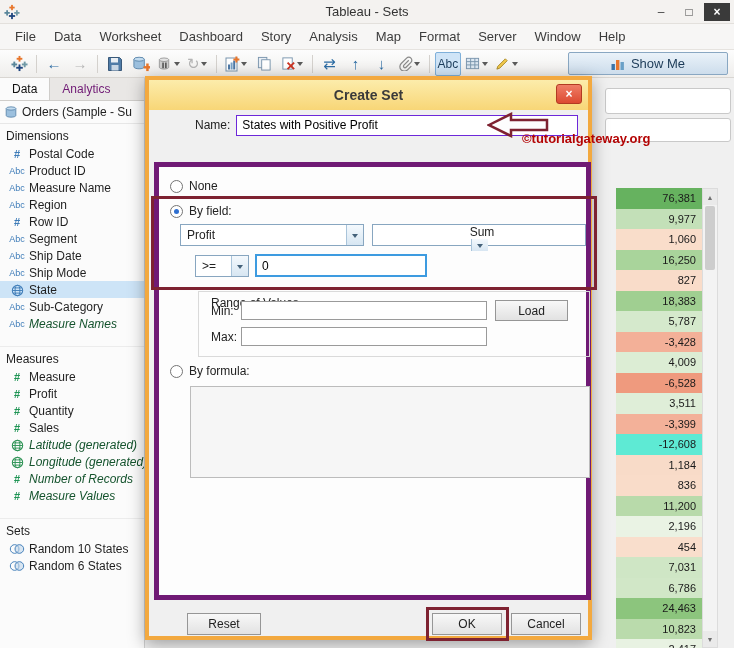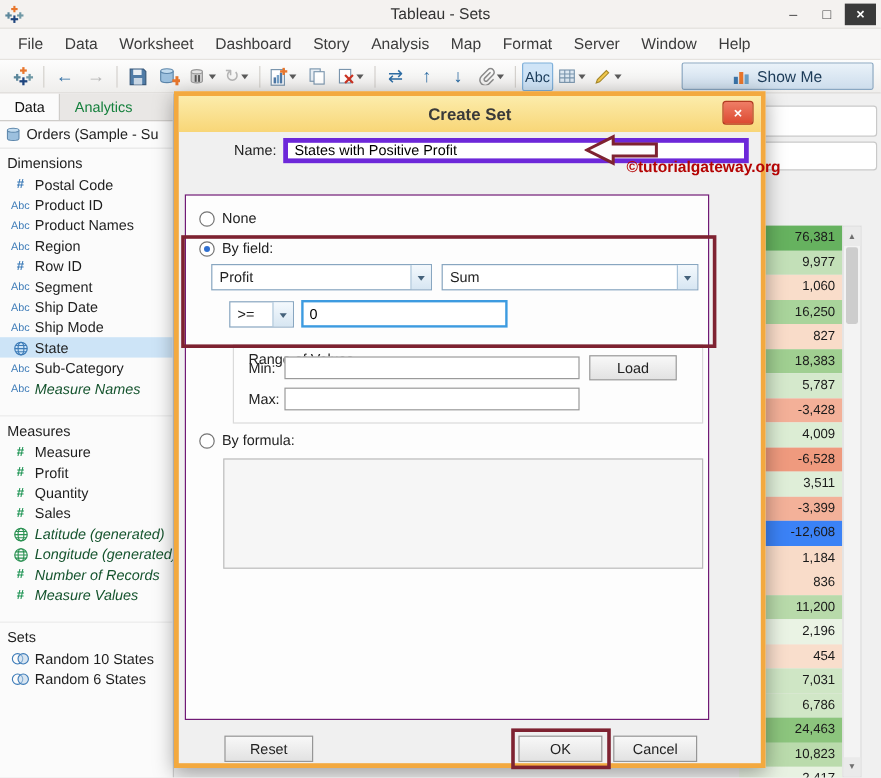--- a/index.html
+++ b/index.html
@@ -57,21 +57,21 @@
     border: 1px solid #89a7c2; border-radius: 2px;
     display: flex; align-items: center; justify-content: center; gap: 6px;
     font-size: 13px; color: #1b3a57;
   }
   
   .sidebar {
     position: absolute; left: 0; top: 78px; width: 145px; bottom: 0;
     background: #fbfbfb; border-right: 1px solid #d0d0d0; overflow: hidden;
   }
   .side-tabs { display: flex; height: 23px; background: #e9e7e5; border-bottom: 1px solid #cfcdca; }
-  .side-tab { padding: 4px 12px 0; font-size: 12px; color: #15803d; }
+  .side-tab { padding: 4px 12px 0; font-size: 12px; color: #701a75; }
   .side-tab.active { background: #fbfbfb; border-right: 1px solid #cfcdca; color: #111; }
   .ds-row {
     display: flex; align-items: center; gap: 4px; padding: 4px 2px 4px 4px;
     border-bottom: 1px solid #e7e7e7; white-space: nowrap;
   }
   .section-h { padding: 5px 6px 2px; color: #222; }
   .section-h.gap { margin-top: 14px; border-top: 1px solid #ececec; }
   .f-item {
     display: flex; align-items: center; height: 17px; padding-left: 5px;
     white-space: nowrap; font-size: 12px; color: #1f1f1f;
@@ -95,47 +95,47 @@
   }
   .vscroll {
     position: absolute; right: 16px; top: 110px; bottom: 0; width: 16px;
     background: #f3f3f3; border: 1px solid #dcdcdc; display: flex; flex-direction: column;
   }
   .varrow { height: 16px; display: flex; align-items: center; justify-content: center; font-size: 7px; color: #6f6f6f; background: #eaeaea; }
   .vthumb { height: 64px; background: #cdcdcd; margin: 1px 2px; border-radius: 2px; }
   .vfill { flex: 1; }
   
   .dialog {
-    position: absolute; left: 145px; top: 76px; width: 493px; height: 564px;
+    position: absolute; left: 145px; top: 76px; width: 447px; height: 564px;
     background: #f0f0f0; border: 4px solid #f3a93f;
     box-shadow: 0 4px 16px rgba(0,0,0,.35); z-index: 10;
   }
   .dlg-title {
     height: 30px; background: linear-gradient(#fcecab, #f8d677);
     display: flex; align-items: center; justify-content: center;
     font-size: 14px; font-weight: bold; color: #3a3a3a;
   }
   .dlg-close {
     position: absolute; right: 6px; top: 4px; width: 26px; height: 20px;
     background: linear-gradient(#ef7d66, #dc4a31); border: 1px solid #b23a22; border-radius: 3px;
     color: #fff; font-weight: bold; font-size: 12px;
     display: flex; align-items: center; justify-content: center;
   }
   .name-row { position: absolute; left: 6px; top: 34px; right: 10px; height: 22px; display: flex; align-items: center; gap: 6px; margin-left: 40px; }
-  .name-row input { flex: 1; height: 21px; border: 4px solid #6d28d9; padding: 0 5px; font-size: 12px; font-family: inherit; background: #fff; }
+  .name-row input { flex: 1; height: 21px; border: 1px solid #6d28d9; padding: 0 5px; font-size: 12px; font-family: inherit; background: #fff; }
   .dlg-tabs { position: absolute; left: 5px; top: 62px; display: flex; z-index: 3; }
   .dtab {
     padding: 2px 12px 0; height: 18px; margin-right: 2px; font-size: 12px;
     background: #ececec; border: 1px solid #9a9a9a; border-bottom: none;
     border-radius: 2px 2px 0 0; position: relative; top: 2px;
   }
   .dtab.active { background: #fdfdfd; top: 0; height: 21px; }
   .dlg-panel {
     position: absolute; left: 5px; top: 82px; width: 437px; height: 438px;
-    background: #fdfdfd; border: 1px solid #701a75; z-index: 2;
+    background: #fdfdfd; border: 5px solid #701a75; z-index: 2;
   }
   .radio-row { position: absolute; display: flex; align-items: center; gap: 6px; font-size: 12px; }
   .radio { width: 13px; height: 13px; border: 1px solid #757575; border-radius: 50%; background: #fff; position: relative; }
   .radio.sel::after { content:""; position: absolute; left: 3px; top: 3px; width: 5px; height: 5px; border-radius: 50%; background: #2f6fd0; }
   .combo { position: absolute; height: 22px; background: #fff; border: 1px solid #88a6c0; display: flex; align-items: center; }
   .combo .ct { flex: 1; padding-left: 6px; font-size: 12px; }
   .combo .cb { width: 17px; height: 100%; background: linear-gradient(#f4f9fd, #d7e6f2); border-left: 1px solid #a9c4da; display: flex; align-items: center; justify-content: center; }
   .combo .cb::after { content:""; border: 3.5px solid transparent; border-top: 4.5px solid #44617a; margin-top: 5px; }
   .value-input { position: absolute; left: 96px; top: 87px; width: 172px; height: 23px; border: 2px solid #3d9be0; padding: 0 5px; font-size: 12px; font-family: inherit; }
   .group { position: absolute; left: 39px; top: 124px; width: 392px; height: 66px; border: 1px solid #dadada; }
@@ -352,21 +352,21 @@
   <div class="f-item">
     <span class="ic num">#</span>
     <span class="lbl">Postal Code</span>
   </div>
   <div class="f-item">
     <span class="ic abc">Abc</span>
     <span class="lbl">Product ID</span>
   </div>
   <div class="f-item">
     <span class="ic abc">Abc</span>
-    <span class="lbl">Product Names</span>
+    <span class="lbl">Measure Name</span>
   </div>
   <div class="f-item">
     <span class="ic abc">Abc</span>
     <span class="lbl">Region</span>
   </div>
   <div class="f-item">
     <span class="ic num">#</span>
     <span class="lbl">Row ID</span>
   </div>
   <div class="f-item">
@@ -478,21 +478,21 @@
     <div class="pcell" style="background-color: rgb(249, 221, 202);">1,060</div>
     <div class="pcell" style="background-color: rgb(169, 212, 155);">16,250</div>
     <div class="pcell" style="background-color: rgb(249, 220, 201);">827</div>
     <div class="pcell" style="background-color: rgb(160, 207, 145);">18,383</div>
     <div class="pcell" style="background-color: rgb(213, 233, 204);">5,787</div>
     <div class="pcell" style="background-color: rgb(243, 176, 152);">-3,428</div>
     <div class="pcell" style="background-color: rgb(220, 237, 212);">4,009</div>
     <div class="pcell" style="background-color: rgb(239, 154, 126); text-align: right;">-6,528</div>
     <div class="pcell" style="background-color: rgb(223, 238, 216);">3,511</div>
     <div class="pcell" style="background-color: rgb(243, 177, 153);">-3,399</div>
-    <div class="pcell" style="background-color: #3b82f6;">-12,608</div>
+    <div class="pcell" style="background-color: #5eead4;">-12,608</div>
     <div class="pcell" style="background-color: rgb(248, 219, 200);">1,184</div>
     <div class="pcell" style="background-color: rgb(249, 220, 201);">836</div>
     <div class="pcell" style="background-color: rgb(184, 218, 170);">11,200</div>
     <div class="pcell" style="background-color: rgb(234, 243, 228);">2,196</div>
     <div class="pcell" style="background-color: rgb(249, 222, 204);">454</div>
     <div class="pcell" style="background-color: rgb(207, 230, 197);">7,031</div>
     <div class="pcell" style="background-color: rgb(209, 231, 199);">6,786</div>
     <div class="pcell" style="background-color: rgb(140, 197, 125);">24,463</div>
     <div class="pcell" style="background-color: rgb(186, 219, 172);">10,823</div>
     <div class="pcell" style="background-color: rgb(232, 242, 226);">2,417</div>
@@ -523,21 +523,21 @@
 
     <div class="radio-row" style="left:11px; top:37px;">
       <span class="radio sel"></span>
       <span class="lbl">By field:</span>
     </div>
 
     <div class="combo" style="left:21px; top:57px; width:184px;">
       <span class="ct">Profit</span>
       <span class="cb"></span>
     </div>
-    <div class="combo" style="left:213px; top:57px; width:214px;">
+    <div class="combo" style="left:213px; top:57px; width:214px;flex-direction:column;">
       <span class="ct">Sum</span>
       <span class="cb"></span>
     </div>
     <div class="combo" style="left:36px; top:88px; width:54px;">
       <span class="ct">&gt;=</span>
       <span class="cb"></span>
     </div>
     <input type="text" class="value-input" value="0" style="">
 
     <div class="group">

